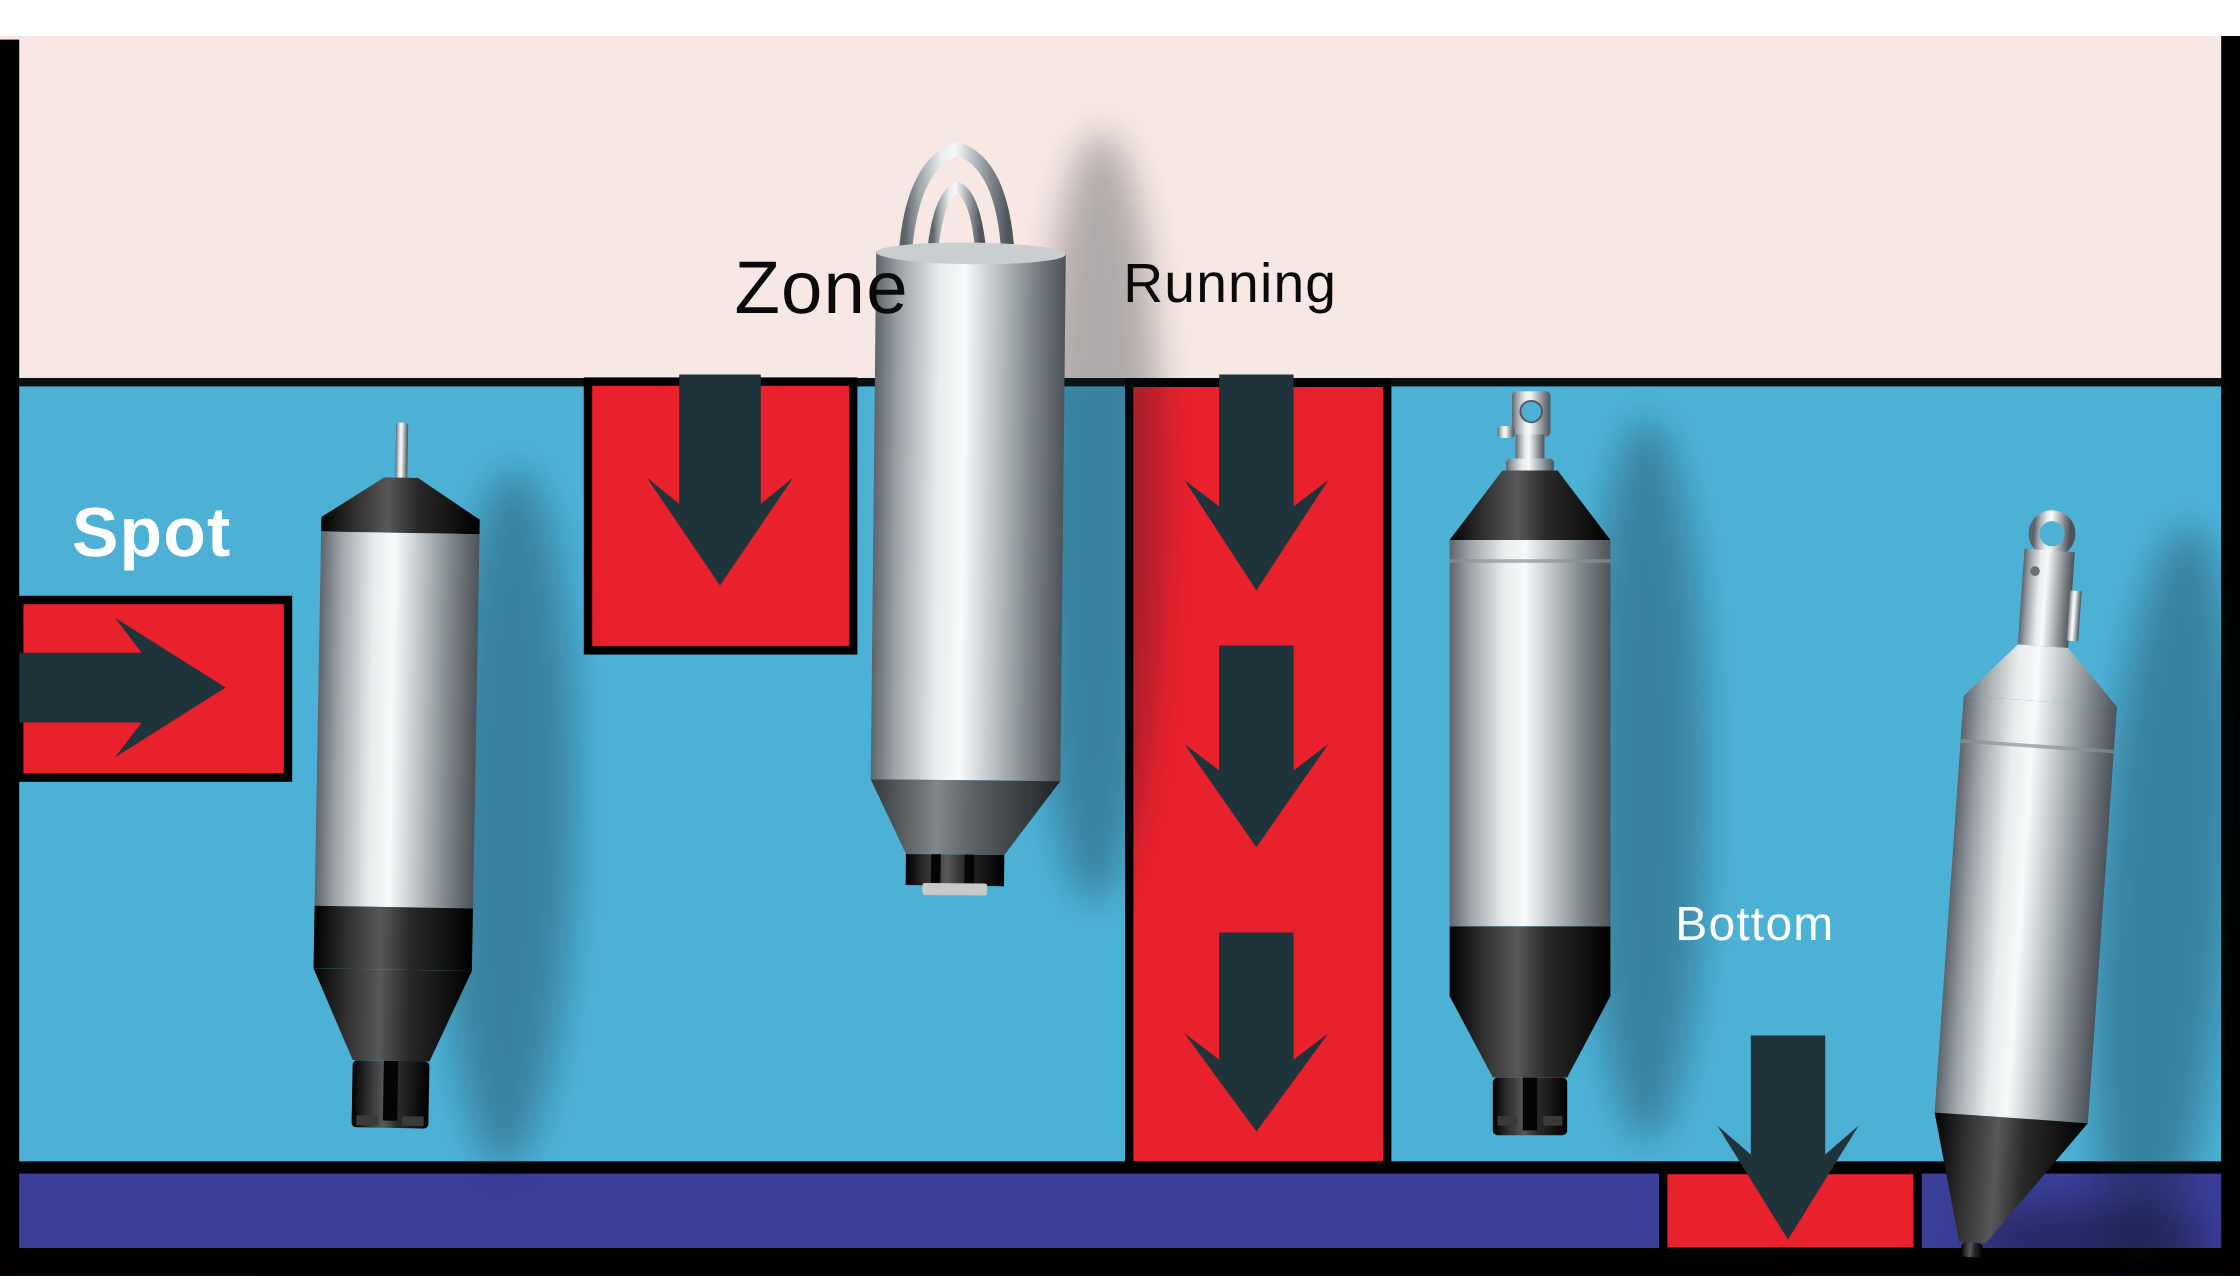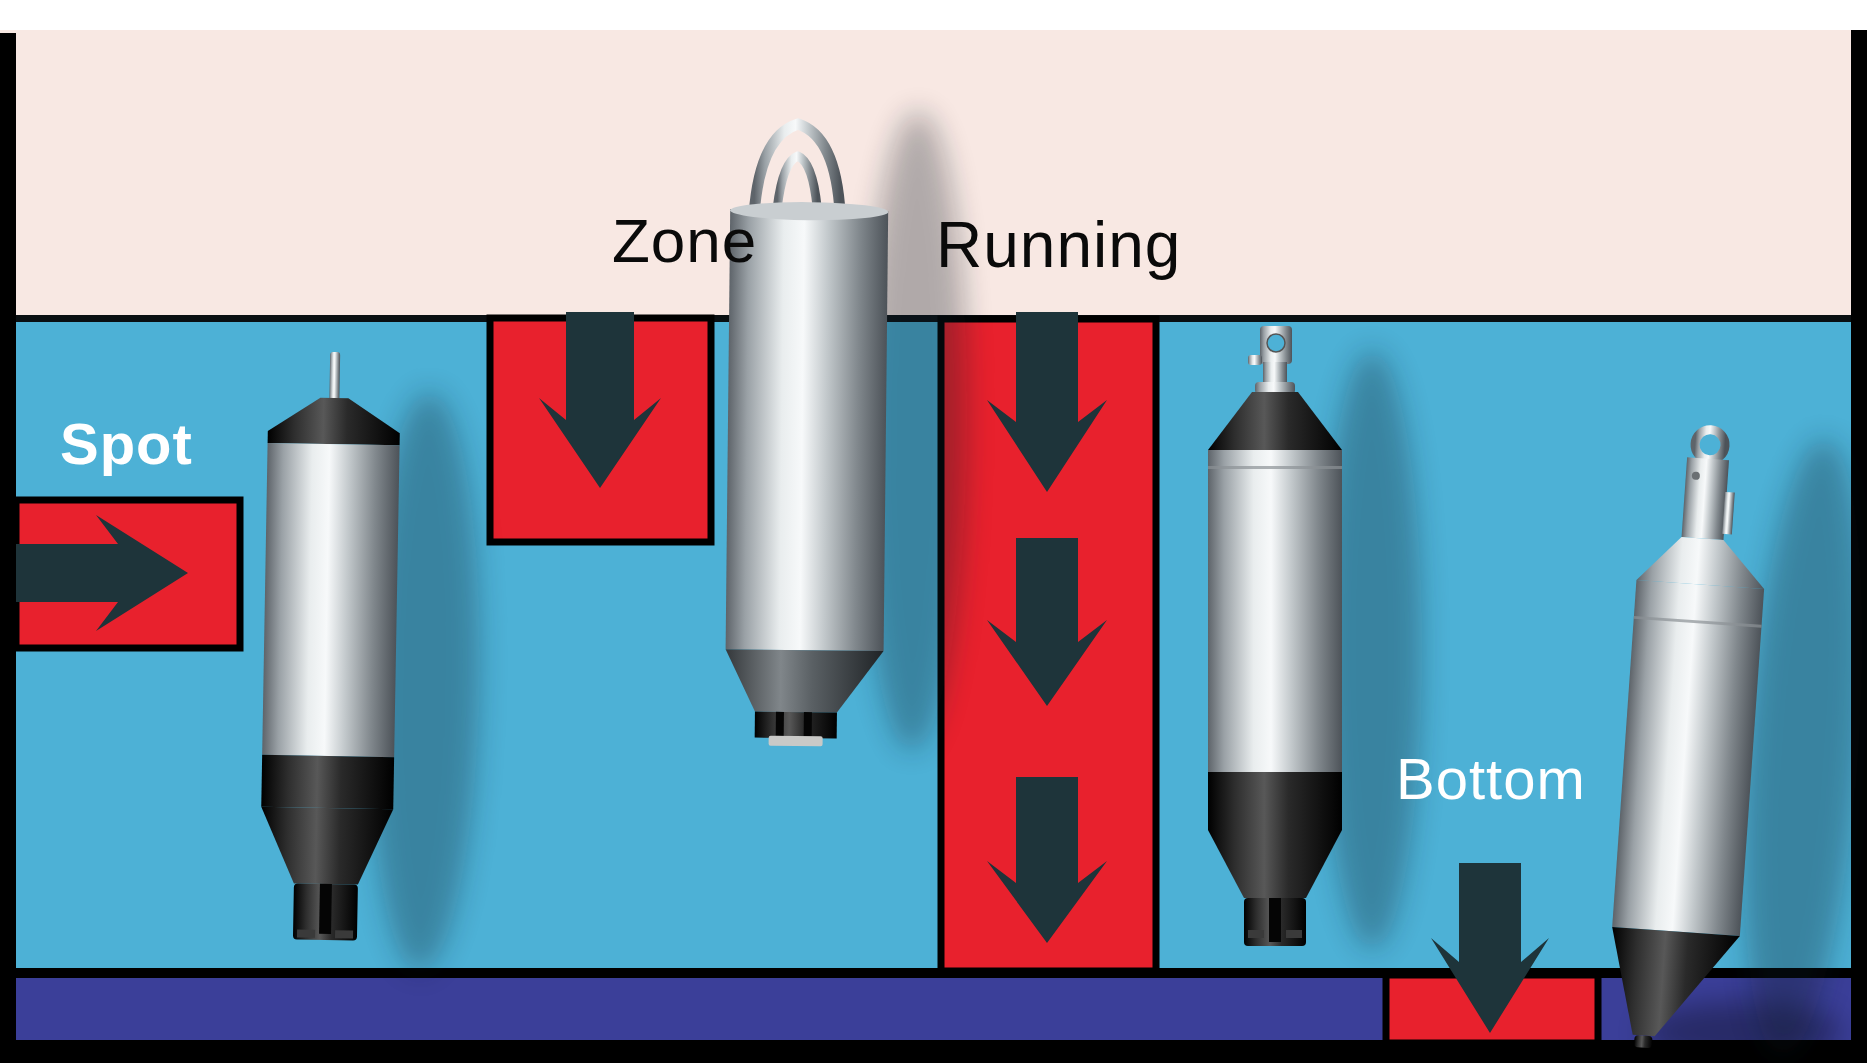--- a/index.html
+++ b/index.html
@@ -149,15 +149,15 @@
       <polygon points="1666,538 1708,538 1752,584 1624,584" fill="url(#met)"></polygon>
       <rect x="1624" y="584" width="128" height="348" fill="url(#met)"></rect>
       <rect class="seam" x="1624" y="620" width="128" height="3"></rect>
       <polygon points="1624,932 1752,932 1674,1038 1652,1038" fill="url(#dk)"></polygon>
       <rect x="1654" y="1038" width="18" height="12" rx="4" fill="url(#dk)"></rect>
     </g>
   </svg>
 
   <div class="label light" style="left:60px;top:415px;font-size:58px;font-weight:bold;">Spot</div>
   <div class="label dark" style="left:566px;top:210px;font-size:62px;margin-left:46px;">Zone</div>
-  <div class="label dark" style="left:936px;top:213px;font-size:64px;">Running</div>
-  <div class="label light" style="left:1396px;top:750px;font-size:58px;">Bottom</div>
+  <div class="label dark" style="left:936px;top:213px;font-size:46px;">Running</div>
+  <div class="label light" style="left:1396px;top:750px;font-size:40px;">Bottom</div>
 </div>
 
 </body></html>

